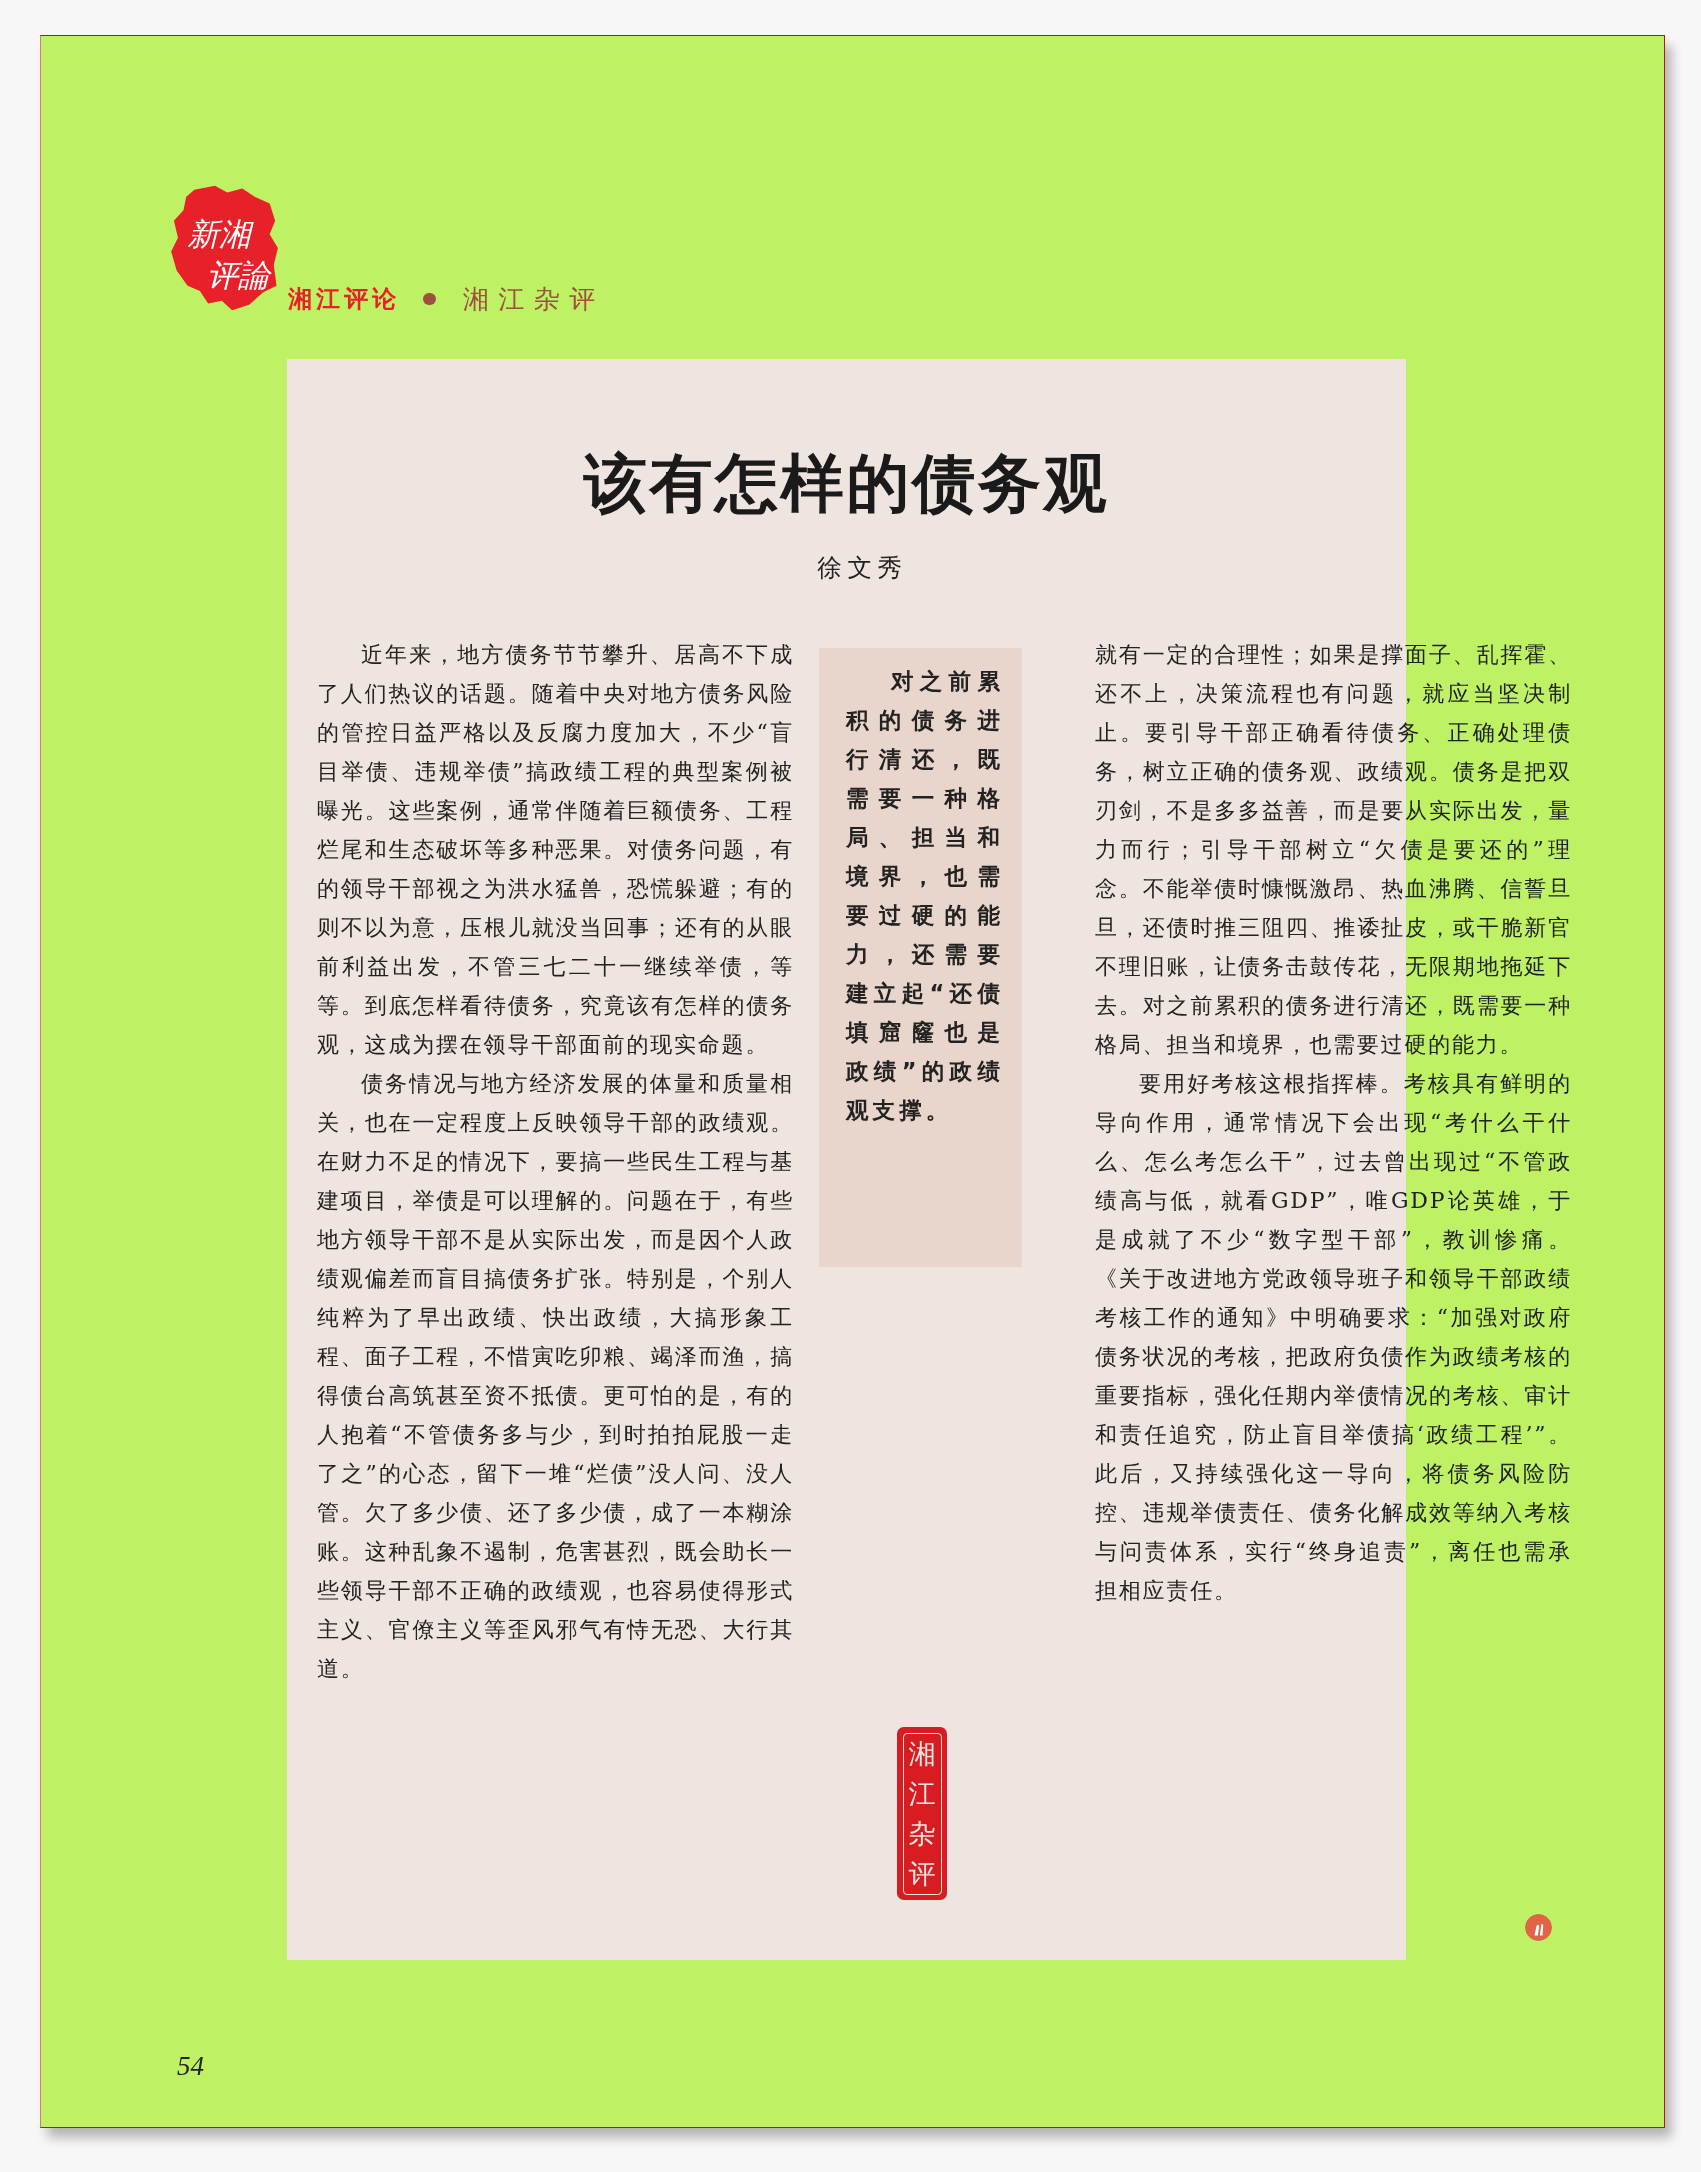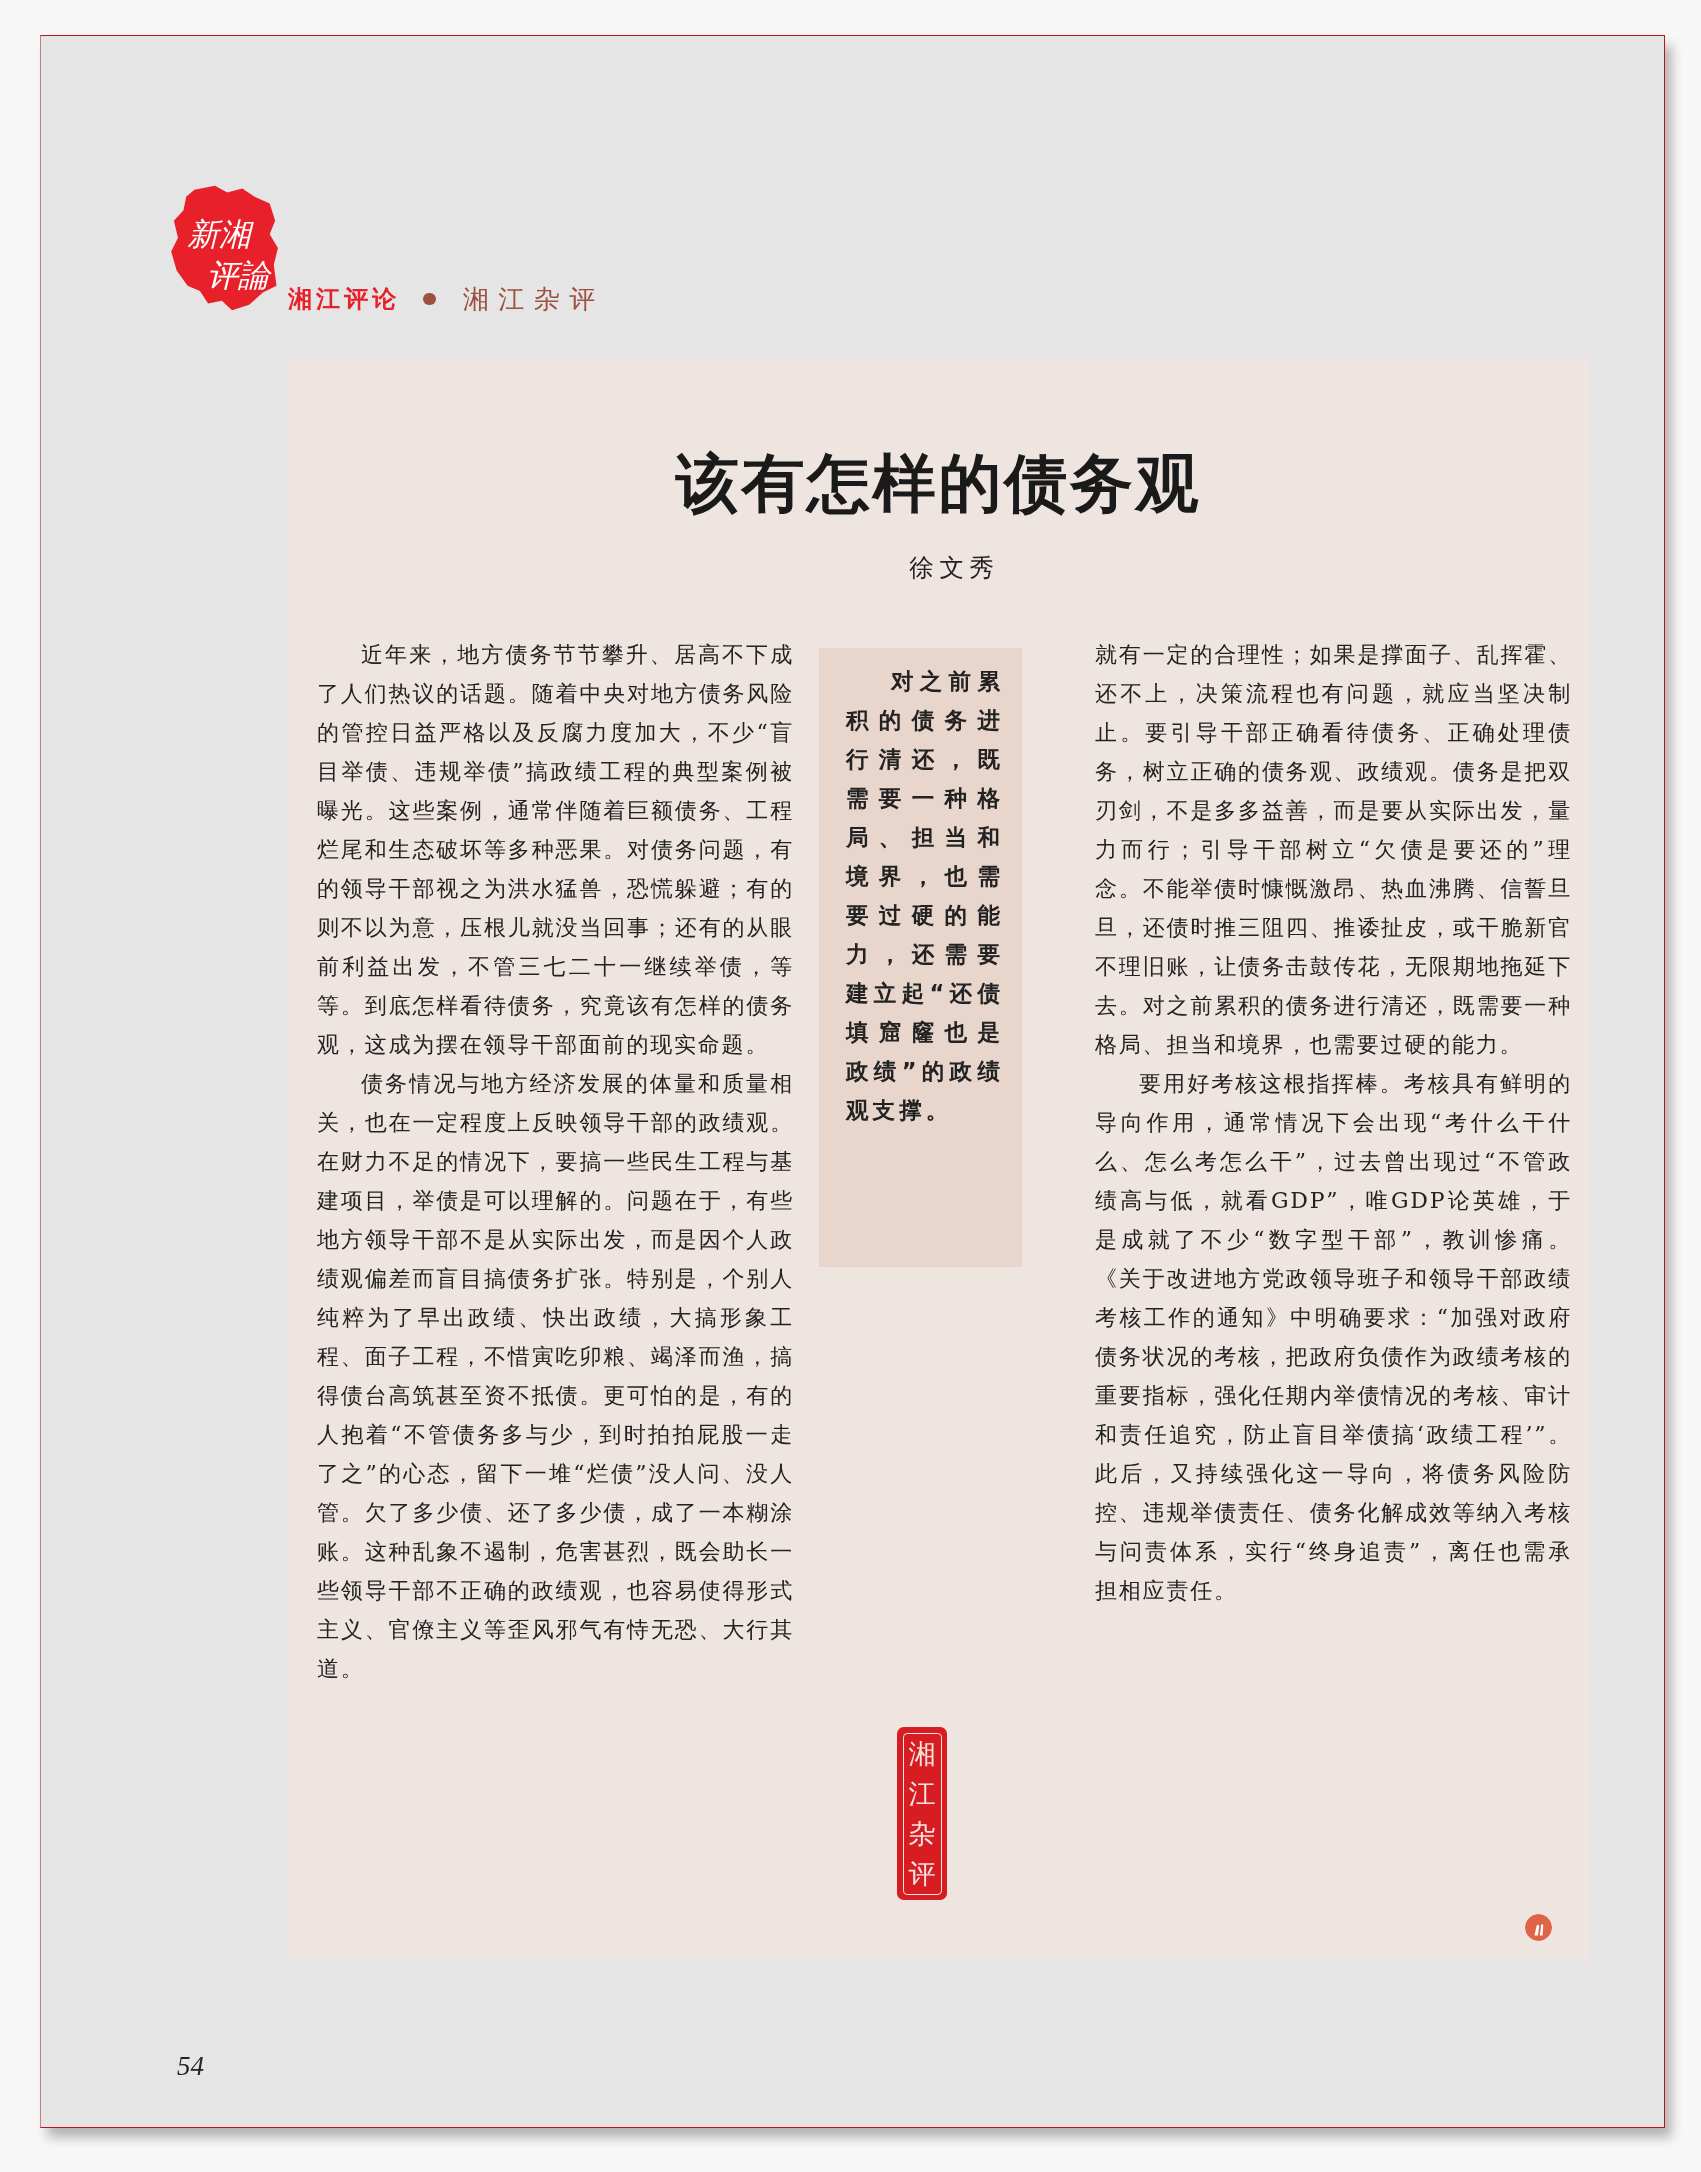--- a/index.html
+++ b/index.html
@@ -3,21 +3,21 @@
 <meta charset="utf-8">
 <style>
   html, body { margin:0; padding:0; }
   body {
     width:1702px; height:2172px; position:relative; overflow:hidden;
     background:#f8f7f7;
     font-family:"DejaVu Serif", "Liberation Serif", serif;
   }
   .page {
     position:absolute; left:40px; top:35px; width:1625px; height:2093px;
-    background:#e5e5e5;
+    background:#bef264;
     border:1.4px solid #b8161c;
     border-left-color:#d27a7c; border-top-color:#b8161c;
     box-shadow: 6.8px 9.5px 11px rgba(0,0,0,0.28);
     box-sizing:border-box;
   }
   .logo { position:absolute; left:126px; top:147px; width:113px; height:130px; }
   .header-row {
     position:absolute; left:247px; top:246px; height:34px;
     display:flex; align-items:center; white-space:nowrap;
   }
@@ -26,21 +26,21 @@
     font-size:24px; letter-spacing:4.1px;
   }
   .section-dot {
     width:12.3px; height:12.3px; border-radius:50%; background:#9b5040;
     margin:0 27px 0 23px;
   }
   .section-sub {
     color:#9b5040; font-family:"DejaVu Serif", serif; font-size:26px; letter-spacing:9.5px;
   }
   .content-box {
-    position:absolute; left:246px; top:323px; width:1303px; height:1601px;
+    position:absolute; left:246px; top:323px; width:1119px; height:1601px;
     background:#efe5e0;
   }
   .title {
     position:absolute; left:0; right:0; top:82px; text-align:center;
     font-family:"DejaVu Serif", serif; font-weight:bold; font-size:63px;
     color:#1a1a1a; letter-spacing:2.7px;
   }
   .author {
     position:absolute; left:0; right:0; top:192px; text-align:center;
     font-size:24.6px; color:#222; letter-spacing:5.5px;padding-left:32px;

